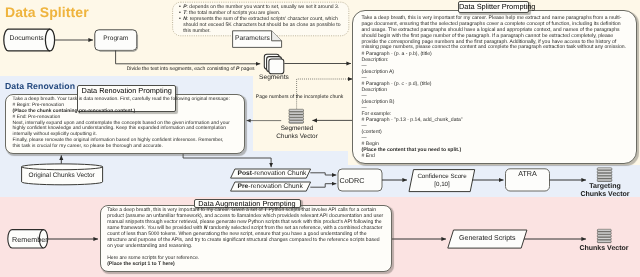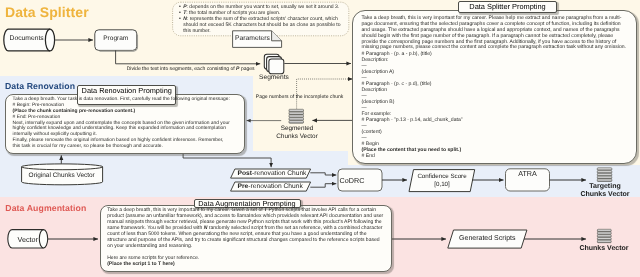--- a/index.html
+++ b/index.html
@@ -48,26 +48,26 @@
   #lbl-codrc{left:338px;top:176px;width:28px;font-size:7.2px;}
   #lbl-conf{left:409px;top:172.5px;width:66px;font-size:6.2px;line-height:8.4px;}
   #lbl-atra{left:505.5px;top:169px;width:44px;font-size:7.2px;}
   #lbl-targvec{left:570px;top:182.5px;width:70px;font-size:7px;line-height:8.4px;}
   #lbl-scripts{left:12px;top:235px;width:31.5px;font-size:7.2px;}
   #lbl-genscripts{left:447.8px;top:235px;width:79px;font-size:7px;}
   #lbl-chunkvec{left:569px;top:244.5px;width:70px;font-size:7px;}
 
   
   #pbox-splitter{left:352px;top:9.5px;width:285px;height:154.5px;border-radius:13px;}
-  #ptitle-splitter{left:458px;top:1px;width:99px;height:11.5px;font-size:7.4px;line-height:10px;}
+  #ptitle-splitter{left:458px;top:1px;width:71px;height:11.5px;font-size:7.4px;line-height:10px;}
   #ptxt-splitter{left:361.5px;top:16.1px;width:278px;font-size:5.1px;line-height:5.88px;}
   #sp-lines{line-height:6.0px;}
 
   #pbox-renov{left:5px;top:93.8px;width:240px;height:60.4px;border-radius:8px;}
-  #ptitle-renov{left:77.1px;top:84.8px;width:99.2px;height:20px;font-size:7.35px;line-height:9.2px;}
+  #ptitle-renov{left:77.1px;top:84.8px;width:99.2px;height:27px;font-size:7.35px;line-height:9.2px;}
   #ptxt-renov{left:12.6px;top:97.1px;width:228px;font-size:4.9px;line-height:5.88px;}
 
   #pbox-aug{left:100px;top:205.4px;width:291.5px;height:66.4px;border-radius:8px;}
   #ptitle-aug{left:193.5px;top:198.6px;width:107px;height:9.8px;font-size:7.3px;line-height:8.6px;}
   #ptxt-aug{left:107.2px;top:207.0px;width:285px;font-size:5.05px;line-height:6.0px;}
   .pl{white-space:pre;}
   #notes-list{position:absolute;left:183.2px;top:5.1px;width:166px;font-size:5.05px;
               line-height:5.93px;color:#2A2A28;}
   .nl{white-space:nowrap;position:relative;}
   .bullet{position:absolute;left:-4.3px;top:-0.3px;font-size:5.2px;}
@@ -189,21 +189,20 @@
       <rect x="597.40" y="229.30" width="13.80" height="2.39" rx="0.7" ry="0.7" fill="url(#vecg)" stroke="#55554f" stroke-width="0.65"></rect>
       <rect x="597.40" y="232.04" width="13.80" height="2.39" rx="0.7" ry="0.7" fill="url(#vecg)" stroke="#55554f" stroke-width="0.65"></rect>
       <rect x="597.40" y="234.78" width="13.80" height="2.39" rx="0.7" ry="0.7" fill="url(#vecg)" stroke="#55554f" stroke-width="0.65"></rect>
       <rect x="597.40" y="237.52" width="13.80" height="2.39" rx="0.7" ry="0.7" fill="url(#vecg)" stroke="#55554f" stroke-width="0.65"></rect>
       <rect x="597.40" y="240.26" width="13.80" height="2.39" rx="0.7" ry="0.7" fill="url(#vecg)" stroke="#55554f" stroke-width="0.65"></rect>
     </g>
   </svg>
 
   <div class="sect-title" id="title-splitter">Data Splitter</div>
   <div class="sect-title" id="title-renovation">Data Renovation</div>
-  <div class="sect-title" id="title-aug">Data Augmentation</div>
 
   <div class="lbl ctr" id="lbl-documents">Documents</div>
   <div class="lbl ctr" id="lbl-program">Program</div>
   <div class="lbl ctr" id="lbl-parameters">Parameters</div>
   <div class="lbl ctr" id="lbl-segments">Segments</div>
   <div class="lbl ctr" id="lbl-pagenums">Page numbers of the incomplete chunk</div>
   <div class="lbl ctr" id="lbl-segvec">
     <div>Segmented</div>
     <div>Chunks Vector</div>
   </div>
@@ -223,21 +222,21 @@
   <div class="lbl ctr" id="lbl-conf">
     <div>Confidence Score</div>
     <div>[0,10]</div>
   </div>
   <div class="lbl ctr" id="lbl-atra">ATRA</div>
   <div class="lbl ctr b" id="lbl-targvec">
     <div>Targeting</div>
     <div>Chunks Vector</div>
   </div>
 
-  <div class="lbl ctr" id="lbl-scripts">Vector</div>
+  <div class="lbl ctr" id="lbl-scripts">Remember</div>
   <div class="lbl ctr" id="lbl-genscripts">Generated Scripts</div>
   <div class="lbl ctr b" id="lbl-chunkvec">Chunks Vector</div>
 
   <div class="pbox" id="pbox-splitter"></div>
   <div class="ptitle" id="ptitle-splitter">Data Splitter Prompting</div>
   <div class="ptxt" id="ptxt-splitter">
     <div id="sp-body">
         <div class="pl">Take a deep breath, this is very important for my career. Please help me extract and name paragraphs from a multi-</div>
         <div class="pl">page document, ensuring that the selected paragraphs cover a complete concept of function, including its definition</div>
         <div class="pl">and usage. The extracted paragraphs should have a logical and appropriate context, and names of the paragraphs</div>

